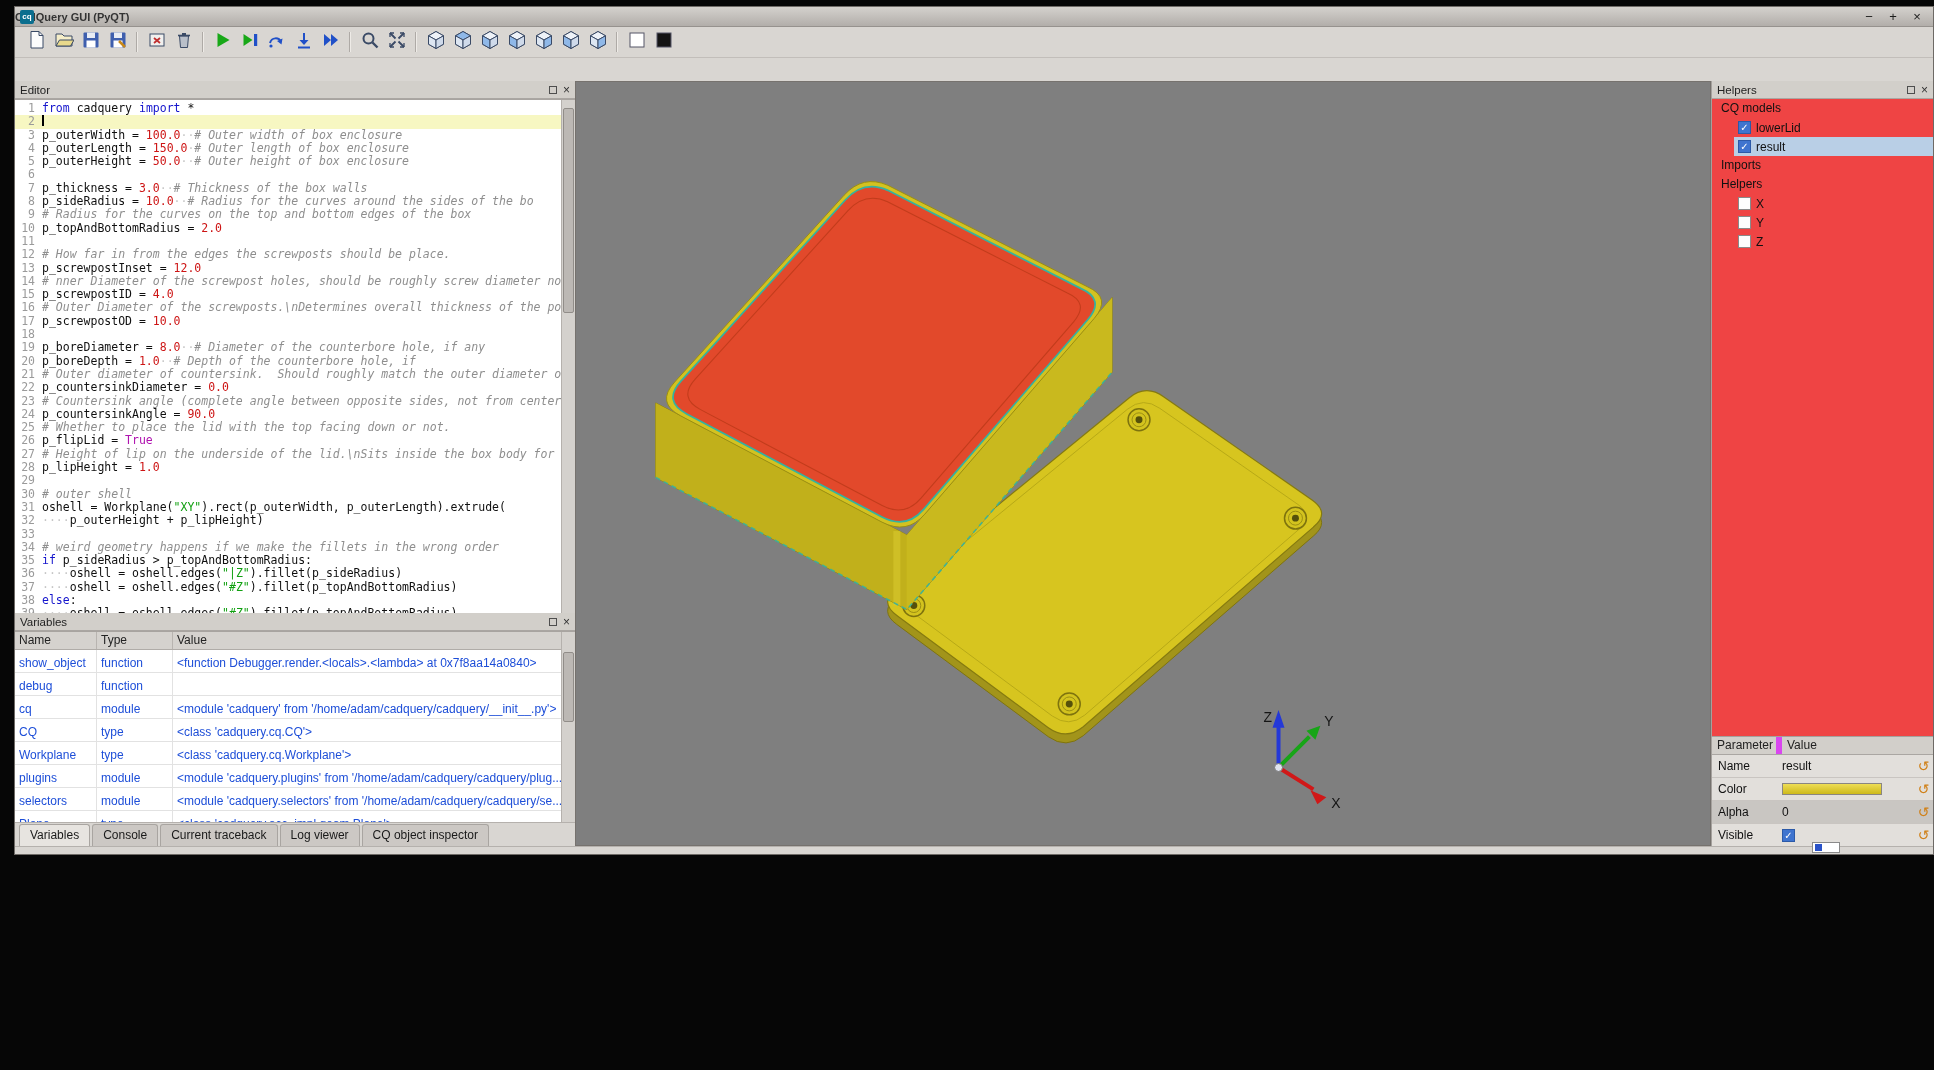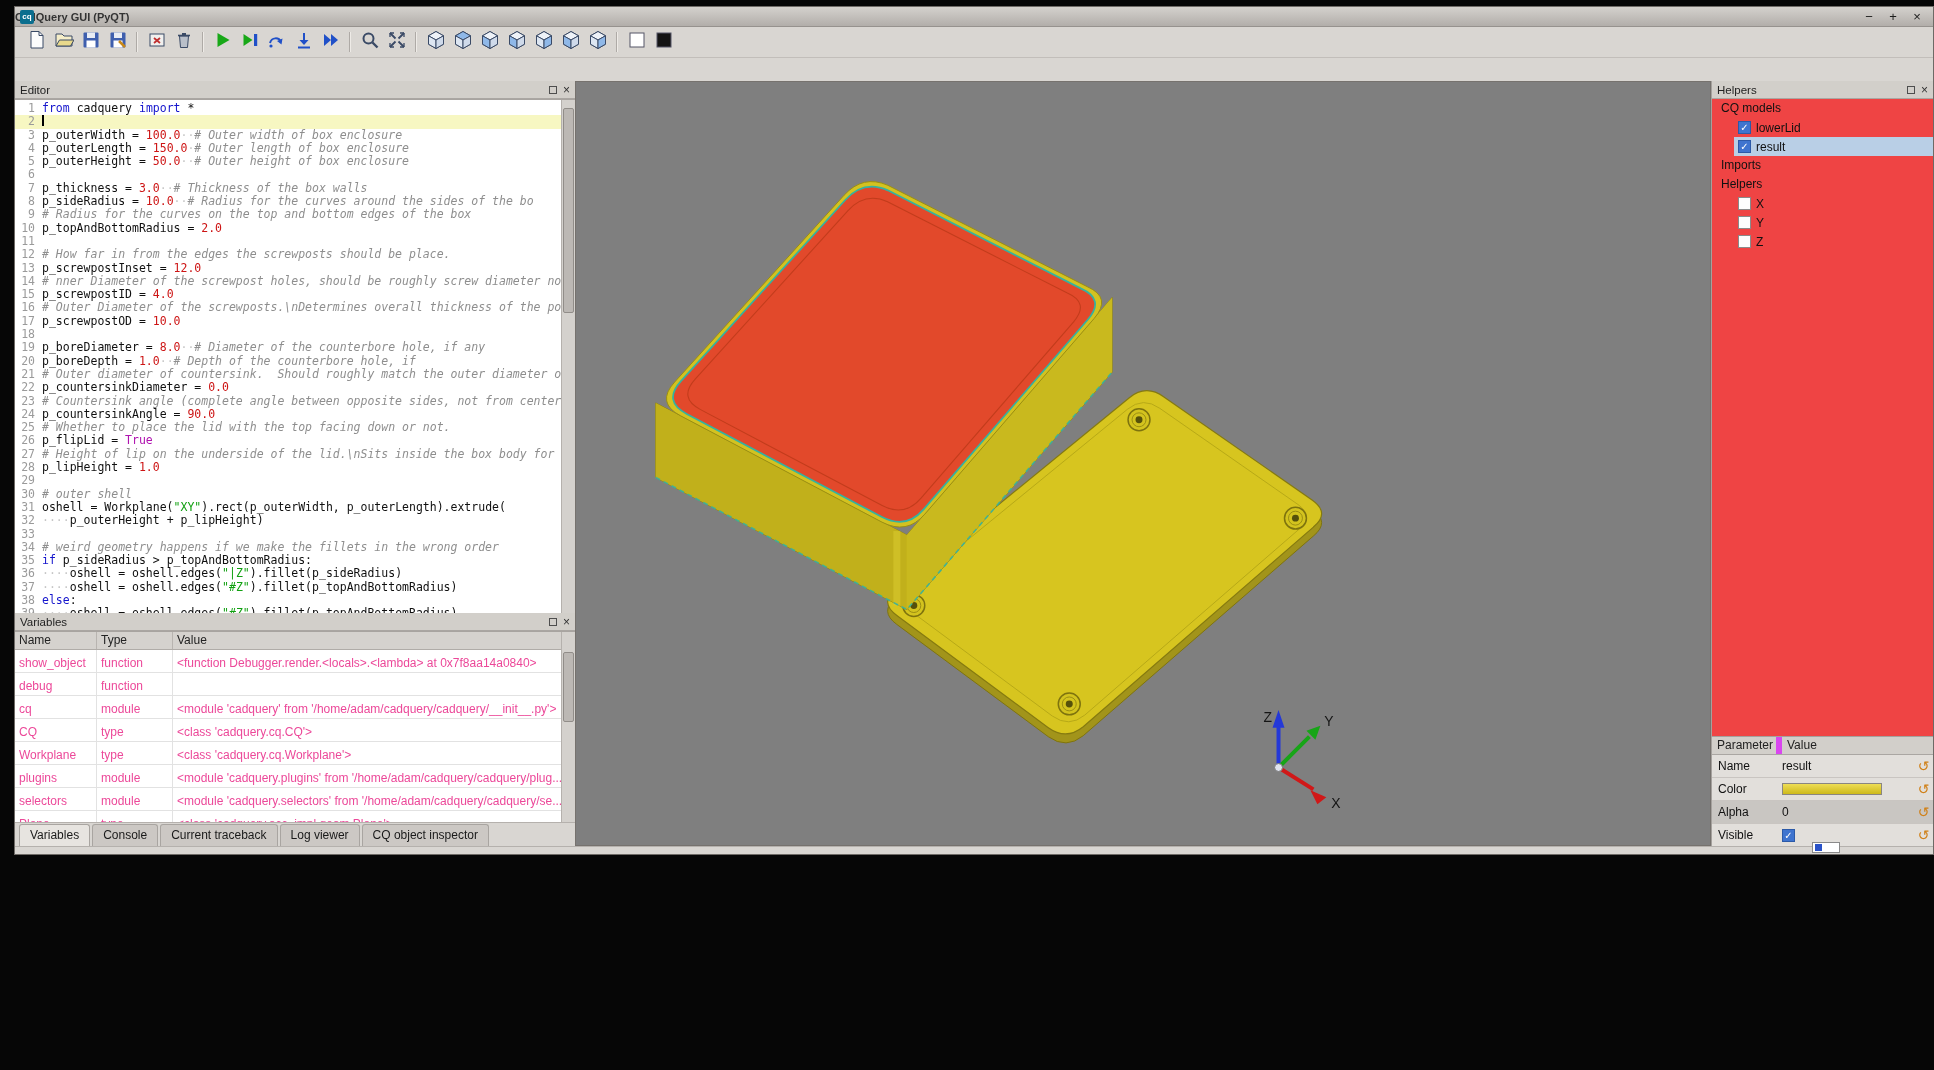--- a/index.html
+++ b/index.html
@@ -40,21 +40,21 @@
   .tk-kw{color:#1515cd}.tk-num{color:#cd1414}.tk-com{color:#8e8e8e;font-style:italic}
   .tk-str{color:#11a011}.tk-bool{color:#b013b0}.tk-pl{color:#101010}.tk-ws{color:#c6c6c6}
   .vscroll{position:absolute;right:0;top:0;bottom:0;width:14px;background:#d4d1cd;border-left:1px solid #b5b1ad}
   .vthumb{position:absolute;left:1px;right:1px;background:#bcb8b4;border:1px solid #918d89;border-radius:2px}
   
   .vars-head{position:absolute;left:0;right:0;top:532px;height:18px}
   .vars-table{position:absolute;left:0;right:0;top:550px;height:194px;background:#fff;border-top:1px solid #a8a4a0;overflow:hidden}
   .vh-row{display:flex;height:18px;background:#d5d2ce;border-bottom:1px solid #b0aca8}
   .vh{font-size:12px;color:#222;padding:1px 4px;border-right:1px solid #b8b4b0;overflow:hidden;white-space:nowrap}
   .vr{display:flex;height:23px;border-bottom:1px solid #e2e2e2;background:#fff}
-  .vc{font-size:12px;color:#ec4899;padding:6px 4px 0;border-right:1px solid #e2e2e2;overflow:hidden;white-space:nowrap}
+  .vc{font-size:12px;color:#1d4ed8;padding:6px 4px 0;border-right:1px solid #e2e2e2;overflow:hidden;white-space:nowrap}
   .c0{width:82px;flex:none}.c1{width:76px;flex:none}.c2{flex:1}
   .varscroll{position:absolute;right:0;top:0;bottom:0;width:14px;background:#d4d1cd;border-left:1px solid #b5b1ad}
   
   .tabs{position:absolute;left:0;right:0;bottom:0;height:24px;display:flex;align-items:flex-end;padding-left:4px;border-top:1px solid #b5b1ad;background:#d9d6d2}
   .tab{padding:3px 10px 4px;font-size:12px;color:#1a1a1a;border:1px solid #a9a5a1;border-bottom:none;background:#ccc8c4;margin-right:2px;border-radius:3px 3px 0 0;white-space:nowrap}
   .tab.act{background:#e7e4e0}
   
   .tree{position:absolute;left:0;right:0;top:18px;bottom:110px;background:#ef4444;overflow:hidden}
   .tg{padding-left:9px;height:19px;line-height:19px;font-size:12px;color:#111}
   .ti{margin-left:22px;height:19px;display:flex;align-items:center;gap:5px;padding-left:4px;font-size:12px;color:#111}

